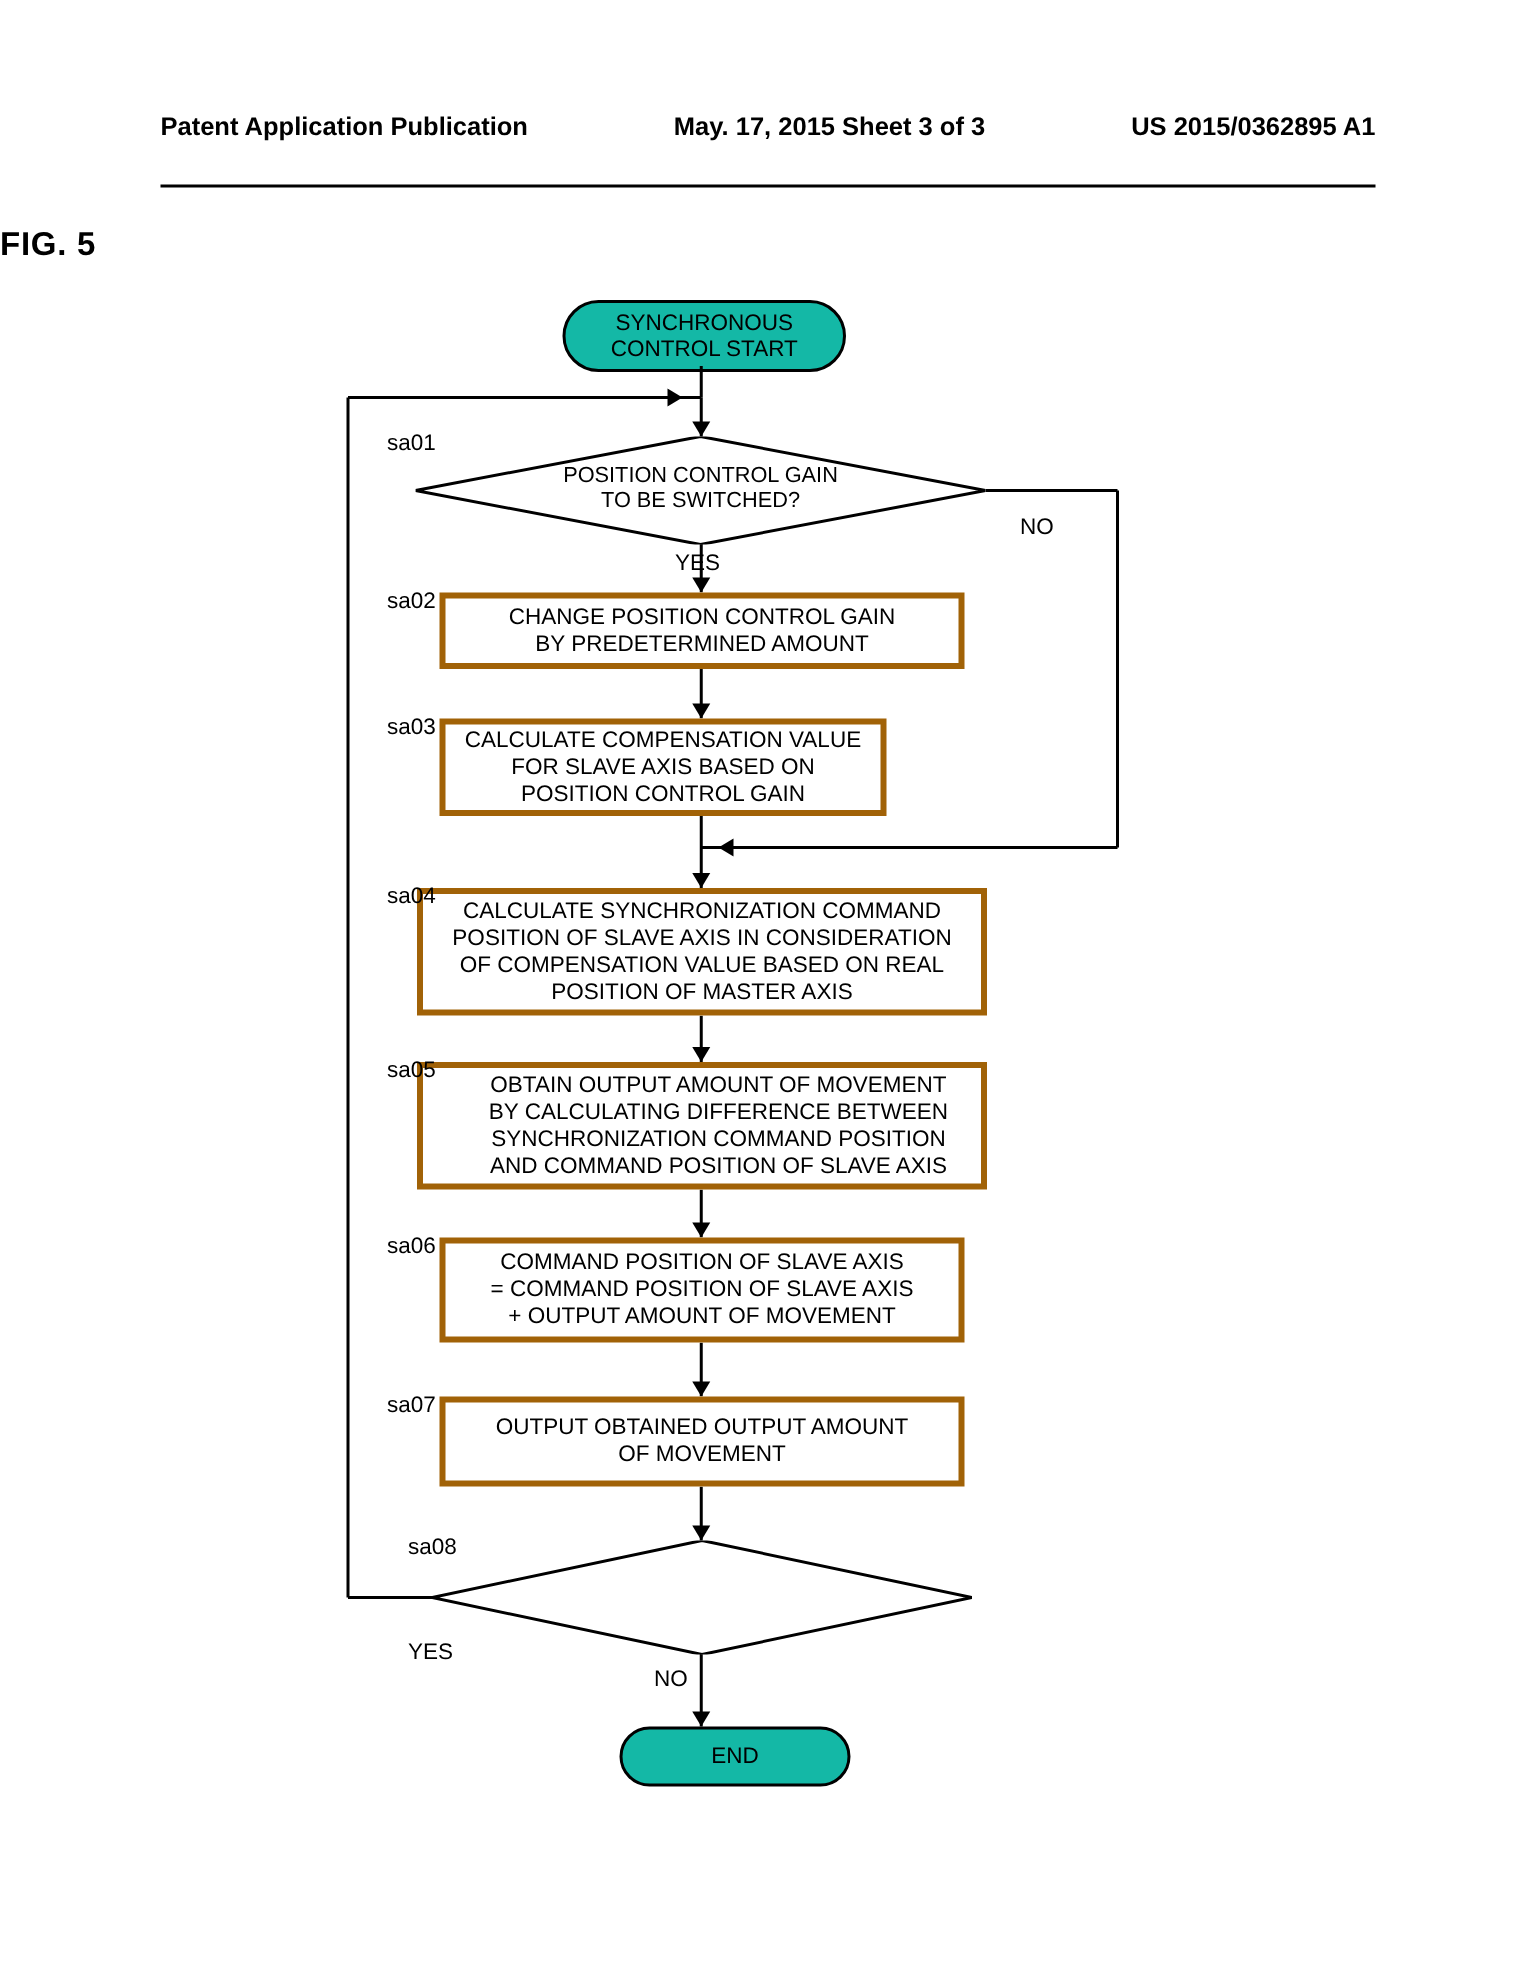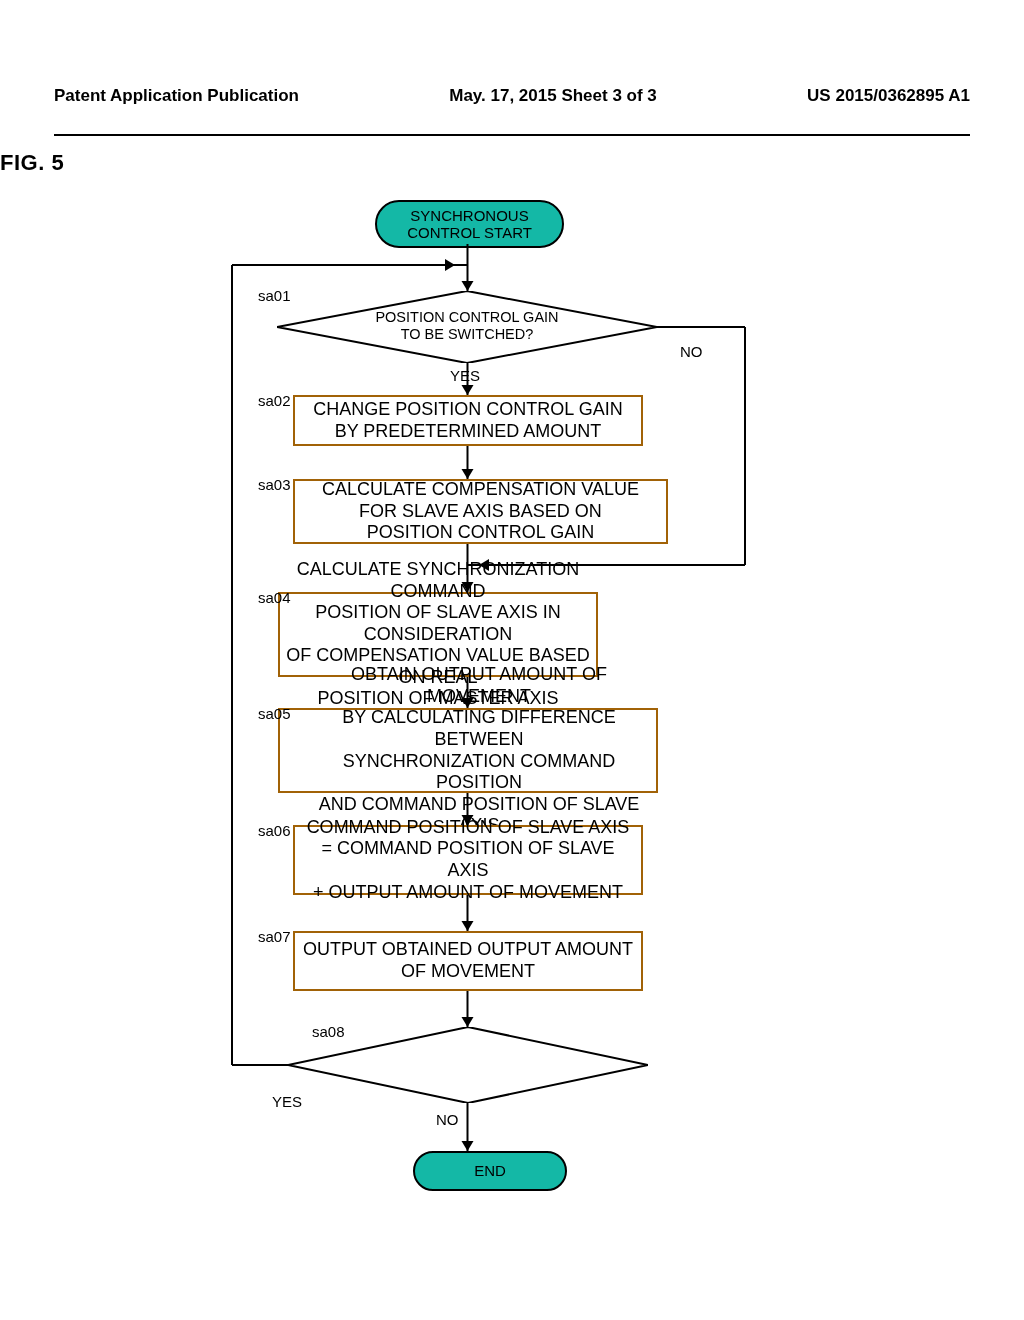--- a/index.html
+++ b/index.html
@@ -14,23 +14,22 @@
   .page {
     width: 1024px;
     height: 1320px;
     position: relative;
   }
   .header {
     position: absolute;
     top: 75px;
     left: 0;
     width: 1024px;
-    padding: 0 54px;
+    padding: 0 107px;
     box-sizing: border-box;
-    margin-top: 11px;
   }
   .header-line {
     border-top: 2px solid #000;
     margin-top: 28px;
   }
   .hdr-row {
     display: flex;
     justify-content: space-between;
     font-size: 17px;
     font-weight: bold;
@@ -61,23 +60,23 @@
     display: flex;
     align-items: center;
     justify-content: center;
     line-height: 1.15;
     background: #14b8a6;
   }
 
   
   .proc {
     position: absolute;
-    border: 2px solid #a16207;
+    border: 4px solid #a16207;
     text-align: center;
-    font-size: 18px;
+    font-size: 15px;
     display: flex;
     align-items: center;
     justify-content: center;
     line-height: 1.2;
     background: #fff;
     padding: 4px 6px;
     box-sizing: border-box;
   }
 
   
@@ -184,26 +183,26 @@
 TO BE SWITCHED?</div>
     </div>
     <div class="step" style="left:258px; top:92px;">sa01</div>
     <div class="lab" style="left:450px; top:172px;">YES</div>
     <div class="lab" style="left:680px; top:148px;">NO</div>
 
     <div class="proc" style="left:293px; top:200px; width:350px; height:51px; white-space:pre-line;">CHANGE POSITION CONTROL GAIN
 BY PREDETERMINED AMOUNT</div>
     <div class="step" style="left:258px; top:197px;">sa02</div>
 
-    <div class="proc" style="left:293px; top:284px; width:375px; height:65px; white-space:pre-line;">CALCULATE COMPENSATION VALUE
+    <div class="proc" style="left:293px; top:284px; width:298px; height:65px; white-space:pre-line;">CALCULATE COMPENSATION VALUE
 FOR SLAVE AXIS BASED ON
 POSITION CONTROL GAIN</div>
     <div class="step" style="left:258px; top:281px;">sa03</div>
 
-    <div class="proc" style="left:278px; top:397px; width:320px; height:85px; white-space:pre-line;">CALCULATE SYNCHRONIZATION COMMAND
+    <div class="proc" style="left:278px; top:397px; width:380px; height:85px; white-space:pre-line;">CALCULATE SYNCHRONIZATION COMMAND
 POSITION OF SLAVE AXIS IN CONSIDERATION
 OF COMPENSATION VALUE BASED ON REAL
 POSITION OF MASTER AXIS</div>
     <div class="step" style="left:258px; top:394px;">sa04</div>
 
     <div class="proc" style="left:278px; top:513px; width:380px; height:85px; white-space:pre-line;padding-left:28px;">OBTAIN OUTPUT AMOUNT OF MOVEMENT
 BY CALCULATING DIFFERENCE BETWEEN
 SYNCHRONIZATION COMMAND POSITION
 AND COMMAND POSITION OF SLAVE AXIS</div>
     <div class="step" style="left:258px; top:510px;">sa05</div>
@@ -215,20 +214,20 @@
 
     <div class="proc" style="left:293px; top:736px; width:350px; height:60px; white-space:pre-line;">OUTPUT OBTAINED OUTPUT AMOUNT
 OF MOVEMENT</div>
     <div class="step" style="left:258px; top:733px;">sa07</div>
 
     <div class="dec-wrap" style="left:288px; top:832px; width:360px; height:76px;">
       <svg class="dec-svg" width="360" height="76">
         <polygon points="180,0 360,38 180,76 0,38" fill="#fff" stroke="#000" stroke-width="2"></polygon>
       </svg>
     </div>
-    <div class="step" style="left:272px; top:828px;margin-left:40px;">sa08</div>
+    <div class="step" style="left:272px; top:828px;">sa08</div>
     <div class="lab" style="left:272px; top:898px;">YES</div>
     <div class="lab" style="left:436px; top:916px;">NO</div>
 
     <div class="term" style="left:413px; top:956px; width:150px; height:36px;">END</div>
 
   </div>
 </div>
 
 </body></html>

